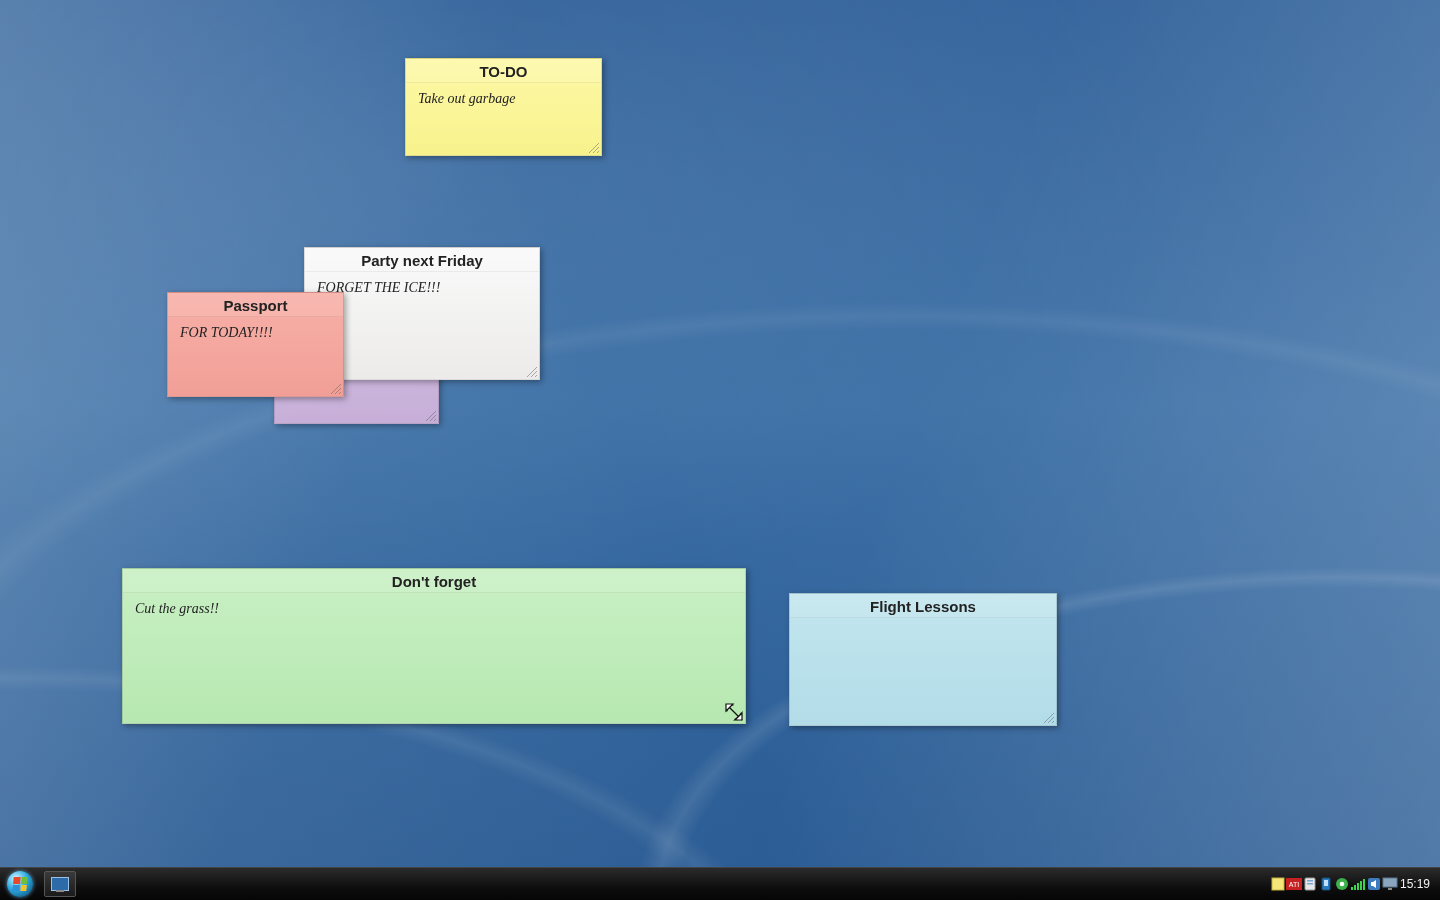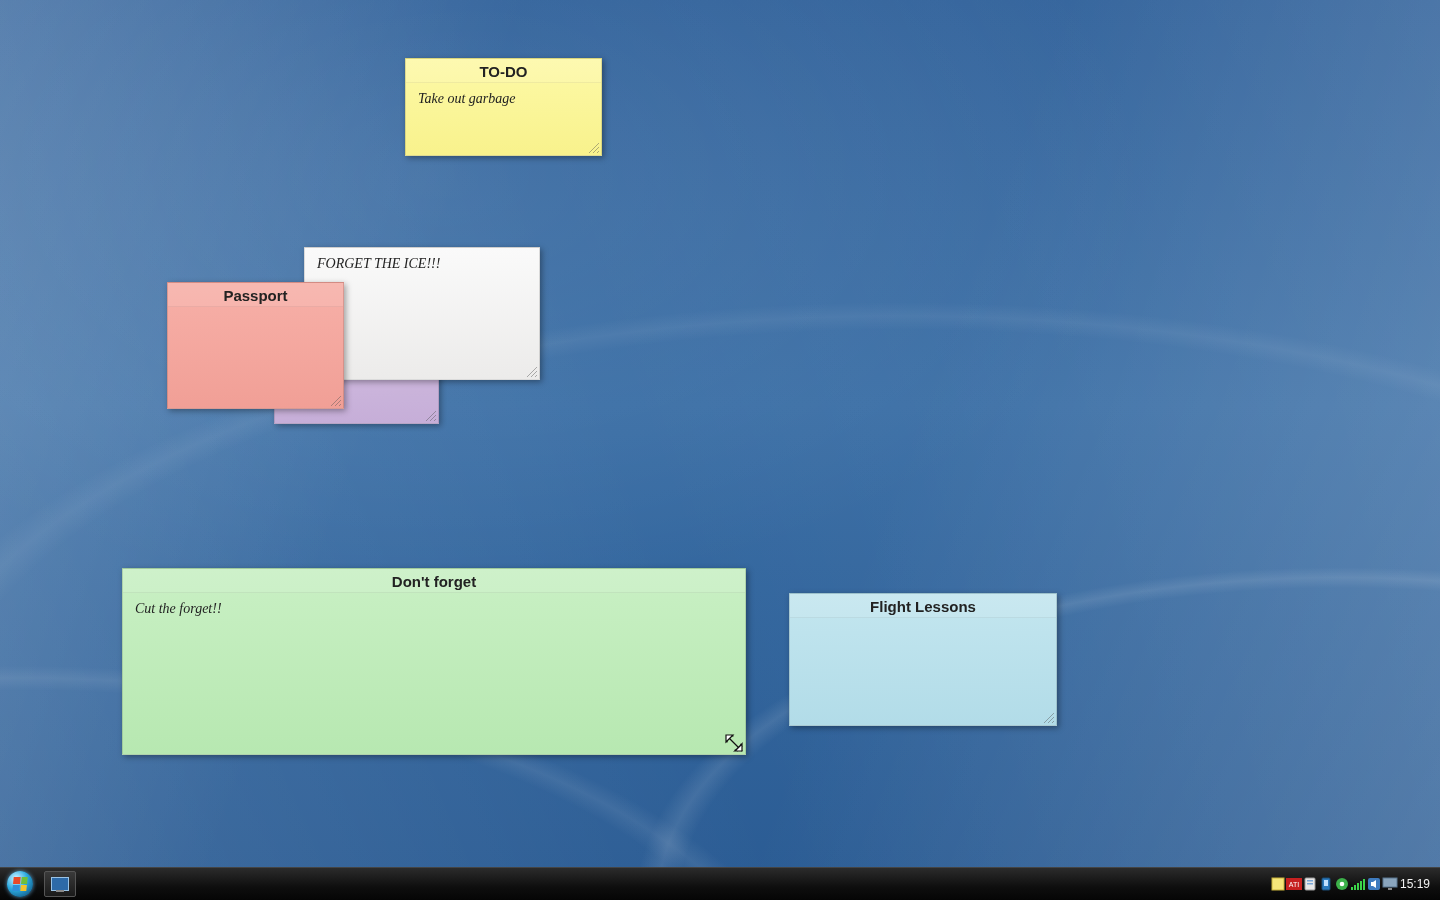--- a/index.html
+++ b/index.html
@@ -62,51 +62,53 @@
     <div class="title">TO-DO</div>
     <div class="body">Take out garbage</div>
     <div class="grip">
       <svg width="12" height="12">
           <path d="M2 12 L12 2 M6 12 L12 6 M10 12 L12 10" stroke="#555" stroke-width="1"></path>
         </svg>
     </div>
   </div>
 
   <div class="note c-white" style="left:304px;top:247px;width:236px;height:133px;z-index:4">
+    <div class="title">Party next Friday</div>
     <div class="body">FORGET THE ICE!!!</div>
     <div class="grip">
       <svg width="12" height="12">
           <path d="M2 12 L12 2 M6 12 L12 6 M10 12 L12 10" stroke="#555" stroke-width="1"></path>
         </svg>
     </div>
   </div>
 
   <div class="note c-lilac" style="left:274px;top:341px;width:165px;height:83px;z-index:3">
     <div class="title" style="height:16px"></div>
     <div class="body" style="text-align:right;padding-right:55px">854</div>
     <div class="grip">
       <svg width="12" height="12">
           <path d="M2 12 L12 2 M6 12 L12 6 M10 12 L12 10" stroke="#555" stroke-width="1"></path>
         </svg>
     </div>
   </div>
 
-  <div class="note c-pink" style="left:167px;top:282px;width:177px;height:127px;z-index:6">
+  <div class="note c-pink" style="left:167px;top:292px;width:177px;height:105px;z-index:6">
     <div class="title">Passport</div>
-    <div class="grip">
-      <svg width="12" height="12">
-          <path d="M2 12 L12 2 M6 12 L12 6 M10 12 L12 10" stroke="#555" stroke-width="1"></path>
-        </svg>
-    </div>
-  </div>
-
-
-  <div class="note c-green" style="left:122px;top:568px;width:624px;height:187px;z-index:5">
+    <div class="body">FOR TODAY!!!!</div>
+    <div class="grip">
+      <svg width="12" height="12">
+          <path d="M2 12 L12 2 M6 12 L12 6 M10 12 L12 10" stroke="#555" stroke-width="1"></path>
+        </svg>
+    </div>
+  </div>
+
+
+  <div class="note c-green" style="left:122px;top:568px;width:624px;height:156px;z-index:5">
     <div class="title">Don't forget</div>
-    <div class="body">Cut the forget!!</div>
+    <div class="body">Cut the grass!!</div>
     <div class="grip">
       <svg width="12" height="12">
           <path d="M2 12 L12 2 M6 12 L12 6 M10 12 L12 10" stroke="#555" stroke-width="1"></path>
         </svg>
     </div>
     <div class="resize-cursor" style="right:1px;bottom:1px">
       <svg width="20" height="20">
           <g stroke="#111" fill="#fff" stroke-width="1.2">
         <path d="M3 3 L17 17"></path>
             <path d="M3 3 L3 9 M3 3 L9 3" stroke-linecap="round"></path>

